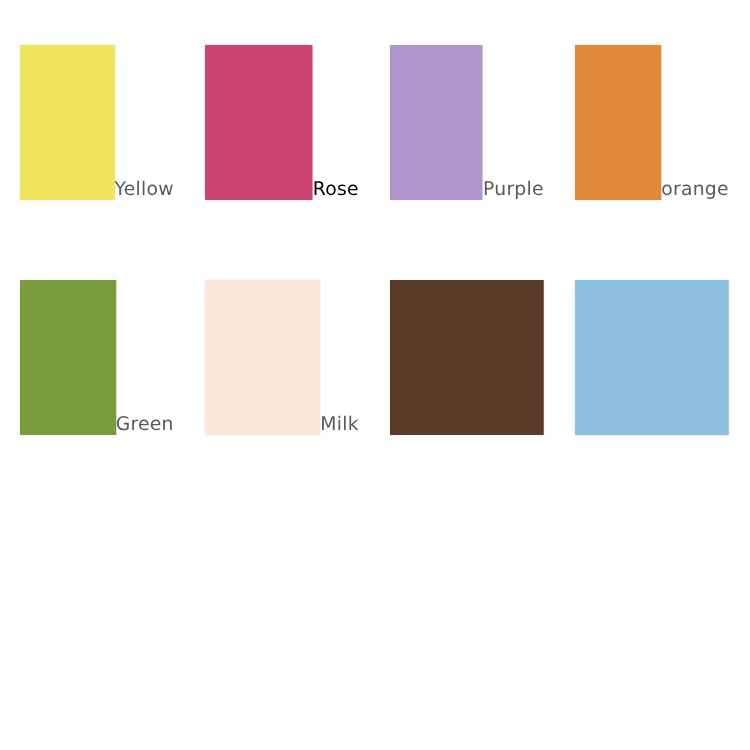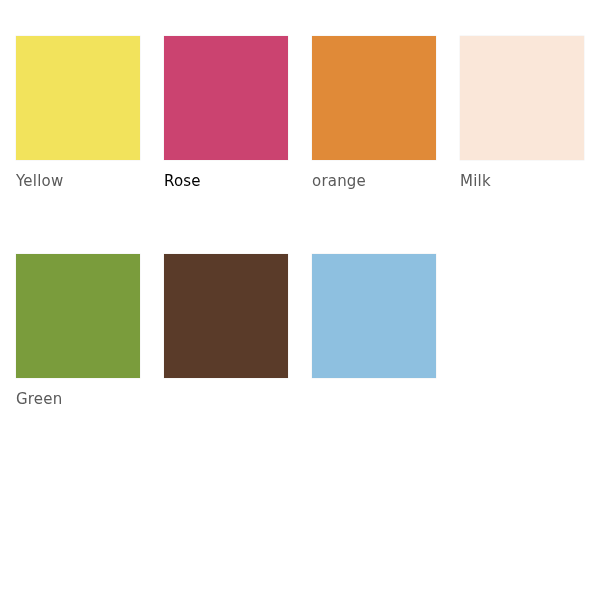--- a/index.html
+++ b/index.html
@@ -29,22 +29,22 @@
     display: grid;
     grid-template-columns: repeat(4, 124px);
     grid-column-gap: 24px;
     grid-row-gap: 64px;
     align-content: start;
     justify-content: start;
   }
   .swatch-cell {
     width: 123px;
     display: flex;
-    flex-direction: column;
-    align-items: flex-start;
+    flex-direction: row;
+    align-items: flex-end;
   }
   .swatch-chip {
     width: 124px;
     height: 124px;
     display: block;
     box-shadow: 0 0 0 0.5px rgba(0,0,0,0.06);
   }
   .swatch-label {
     margin-top: 12px;
     font-family: "DejaVu Sans", "Liberation Sans", sans-serif;
@@ -67,35 +67,39 @@
       <div class="swatch-chip" style="background-color: rgb(242, 227, 92);"></div>
       <div class="swatch-label" style="color: rgb(90, 90, 90);">Yellow</div>
     </div>
 
 
     <div class="swatch-cell">
       <div class="swatch-chip" style="background-color: rgb(203, 67, 112);"></div>
       <div class="swatch-label" style="color: #000000;">Rose</div>
     </div>
 
+    <div class="swatch-cell">
+      <div class="swatch-chip" style="background-color: rgb(174, 149, 204);"></div>
+      <div class="swatch-label" style="color: rgb(90, 90, 90);">Purple</div>
+    </div>
 
 
     <div class="swatch-cell">
       <div class="swatch-chip" style="background-color: rgb(224, 138, 56);"></div>
       <div class="swatch-label" style="color: rgb(90, 90, 90);">orange</div>
     </div>
 
     <div class="swatch-cell">
-      <div class="swatch-chip" style="background-color: rgb(250, 231, 217);"></div>
-      <div class="swatch-label" style="color: rgb(90, 90, 90);">Milk</div>
+      <div class="swatch-chip" style="background-color: rgb(122, 156, 60);"></div>
+      <div class="swatch-label" style="color: rgb(90, 90, 90);">Green</div>
     </div>
 
     <div class="swatch-cell">
-      <div class="swatch-chip" style="background-color: rgb(122, 156, 60);"></div>
-      <div class="swatch-label" style="color: rgb(90, 90, 90);">Green</div>
+      <div class="swatch-chip" style="background-color: rgb(250, 231, 217);"></div>
+      <div class="swatch-label" style="color: rgb(90, 90, 90);">Milk</div>
     </div>
 
     <div class="swatch-cell">
       <div class="swatch-chip" style="background-color: rgb(90, 59, 41);"></div>
 
     </div>
 
     <div class="swatch-cell">
       <div class="swatch-chip" style="background-color: rgb(142, 192, 224);"></div>
 

